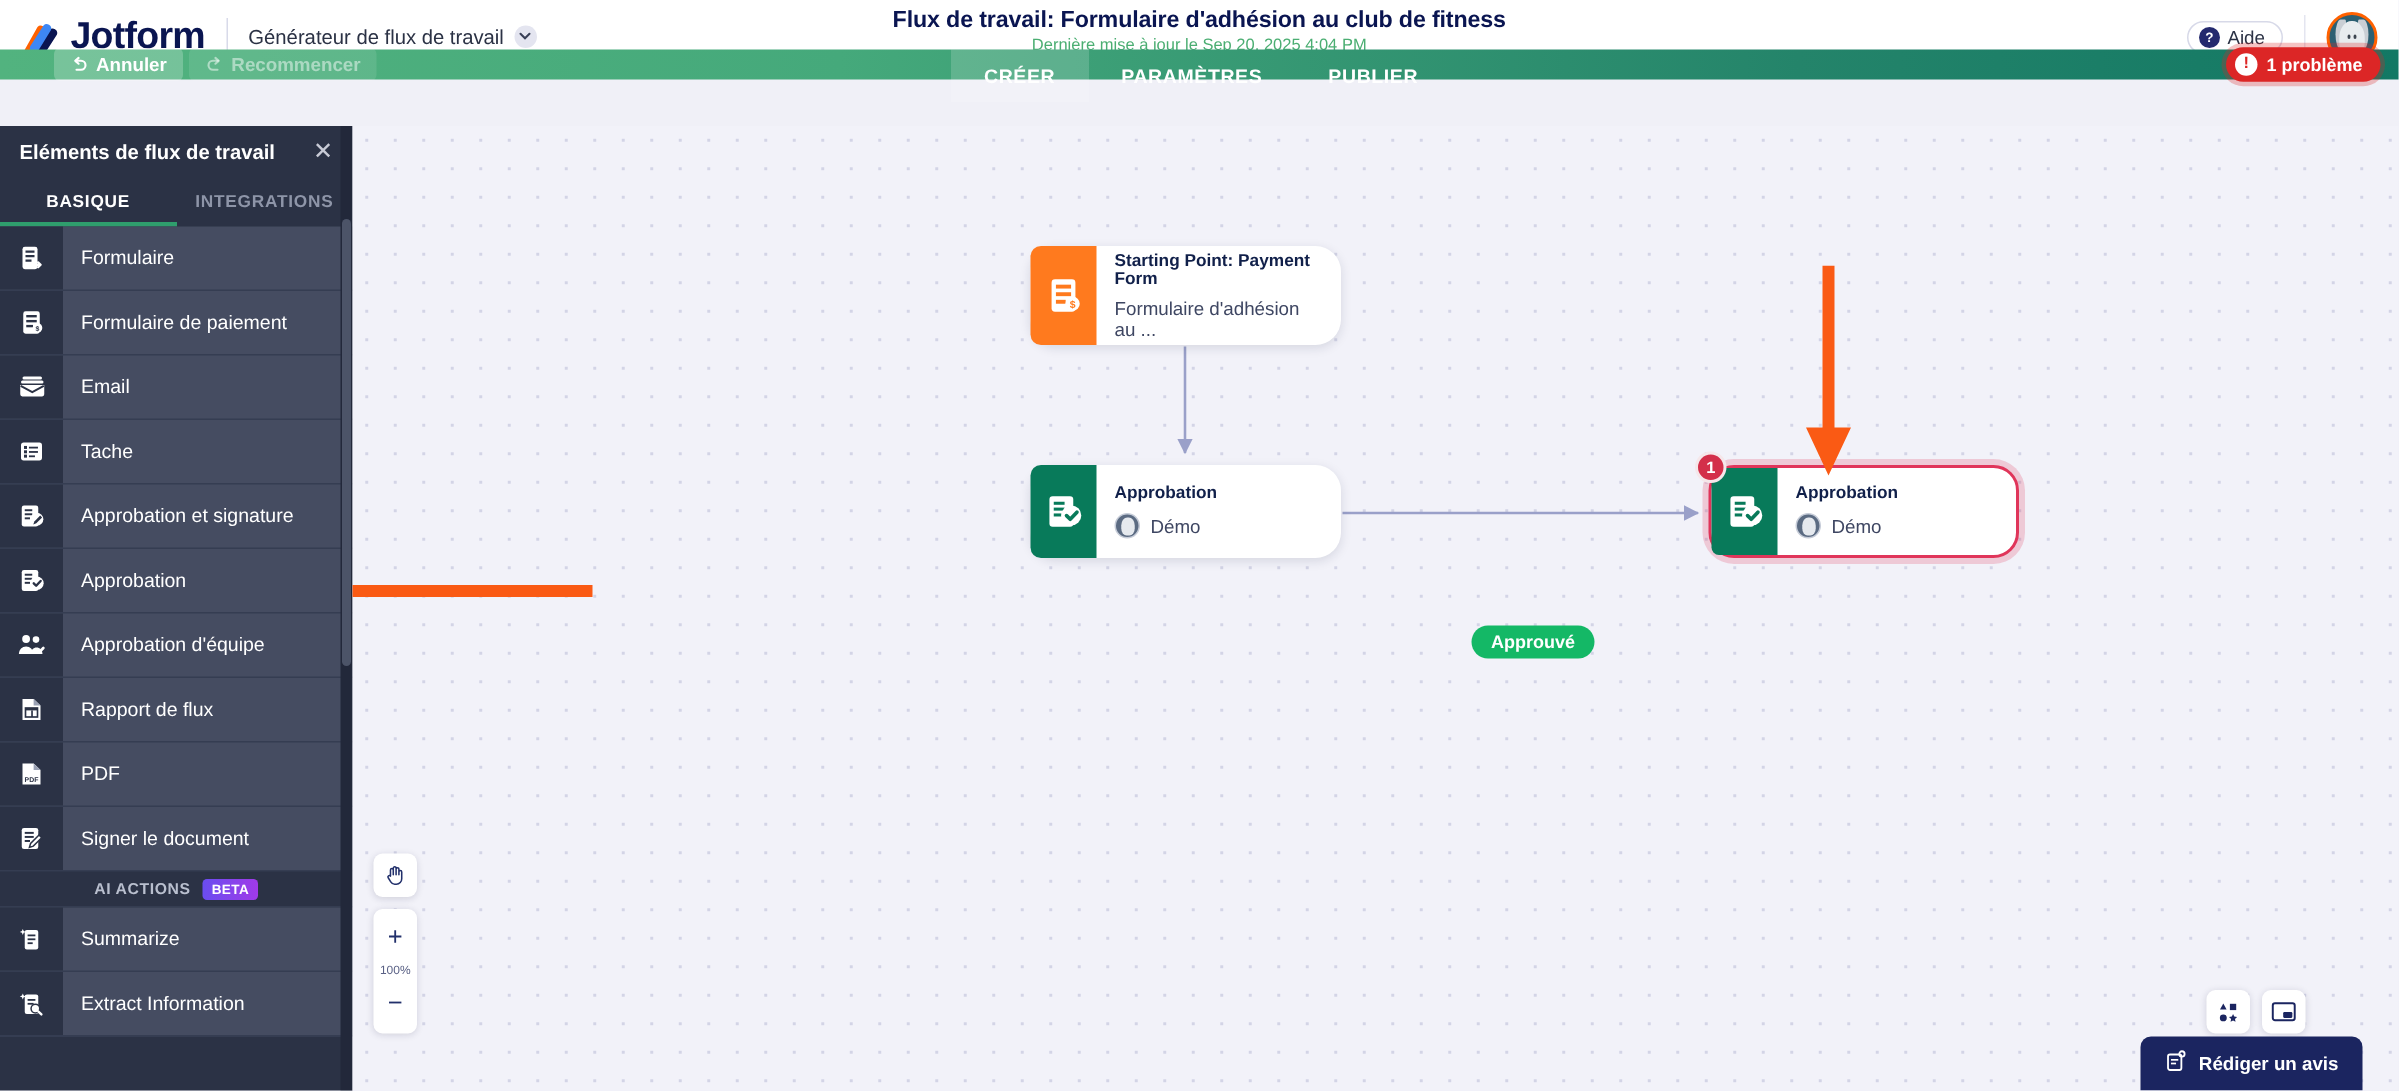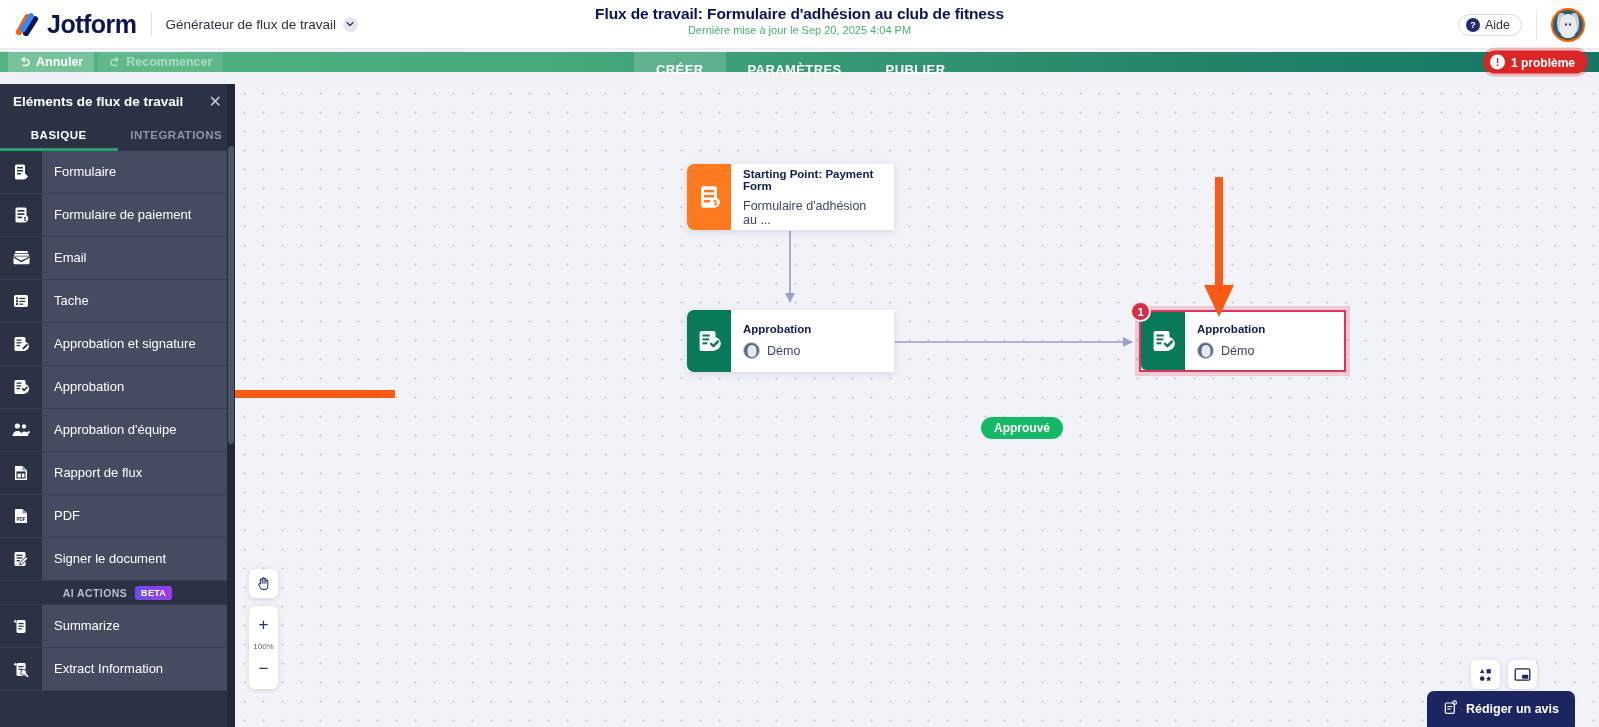--- a/index.html
+++ b/index.html
@@ -11,21 +11,21 @@
   }
 
   
   .topbar {
     position: absolute; top: 0; left: 0;
     width: 1599px; height: 49px;
     background: #ffffff;
     display: flex; align-items: center;
     border-bottom: 1px solid #e9e9f0;
   }
-  .logo-wrap { display: flex; align-items: center; margin-left: 14px; }
+  .logo-wrap { display: flex; align-items: flex-end; margin-left: 14px; }
   .logo-mark { position: relative; width: 26px; height: 24px; margin-right: 7px; }
   .logo-text {
     font-size: 25px; font-weight: bold; color: #0a1551;
     letter-spacing: -0.5px; font-family: "Liberation Sans", sans-serif;
   }
   .logo-div { width: 1px; height: 24px; background: #d8dae9; margin: 0 14px; }
   .app-name {
     font-size: 13.5px; color: #2b3245; font-weight: 400;
     display: flex; align-items: flex-start; gap: 7px;
   }
@@ -78,24 +78,24 @@
   }
   .avatar .hair-r {
     position: absolute; right: 4px; top: 3px; width: 7px; height: 20px;
     background: #c9ced4; border-radius: 10% 60% 60% 20%;
   }
   .avatar .eye { position: absolute; top: 13px; width: 2px; height: 3px; background:#3c4550; border-radius:50%; }
   .avatar .eye.l { left: 12px; } .avatar .eye.r { right: 12px; }
 
   
   .navbar {
-    position: absolute; top: 52px; left: 0;
+    position: absolute; top: 33px; left: 0;
     width: 1599px; height: 20px;
     background: linear-gradient(90deg, #52b37f 0%, #45a97b 35%, #24846a 75%, #127864 100%);
-    display: flex; align-items: center;
+    display: flex; align-items: center; padding-left: 28px;
   }
   .undo-group { display: flex; gap: 4px; margin-left: 8px; }
   .undo-btn, .redo-btn {
     display: flex; align-items: center; gap: 5px;
     font-size: 12.5px; font-weight: bold; padding: 4px 11px;
     border-radius: 4px; cursor: pointer;
   }
   .undo-btn { background: rgba(255,255,255,0.22); color: #ffffff; }
   .redo-btn { background: rgba(255,255,255,0.10); color: rgba(255,255,255,0.48); }
 
@@ -178,21 +178,21 @@
 
   
   .canvas {
     position: absolute; top: 84px; left: 235px;
     width: 1364px; height: 643px;
     background-color: #f2f2f9;
     background-image: radial-gradient(circle, #d3d4e6 1.1px, transparent 1.2px);
     background-size: 19px 19px; overflow: hidden;
   }
 
-  .node { position: absolute; display: flex; border-radius: 0; background: #fff;
+  .node { position: absolute; display: flex; border-radius: 17px; background: #fff;
           box-shadow: 0 2px 7px rgba(24,30,60,0.13); }
   .node-ic {
     width: 44px; border-radius: 7px 0 0 7px;
     display: flex; align-items: center; justify-content: center; flex-shrink: 0;
   }
   .node-body { padding: 10px 12px; display: flex; flex-direction: column; justify-content: center; gap: 7px; }
   .node-title { font-size: 11.5px; font-weight: bold; color: #11204a; }
   .node-sub { font-size: 12.5px; color: #3e4662; }
   .node-user { display: flex; align-items: center; gap: 7px; font-size: 12.5px; color: #3e4662; }
   .mini-av {

